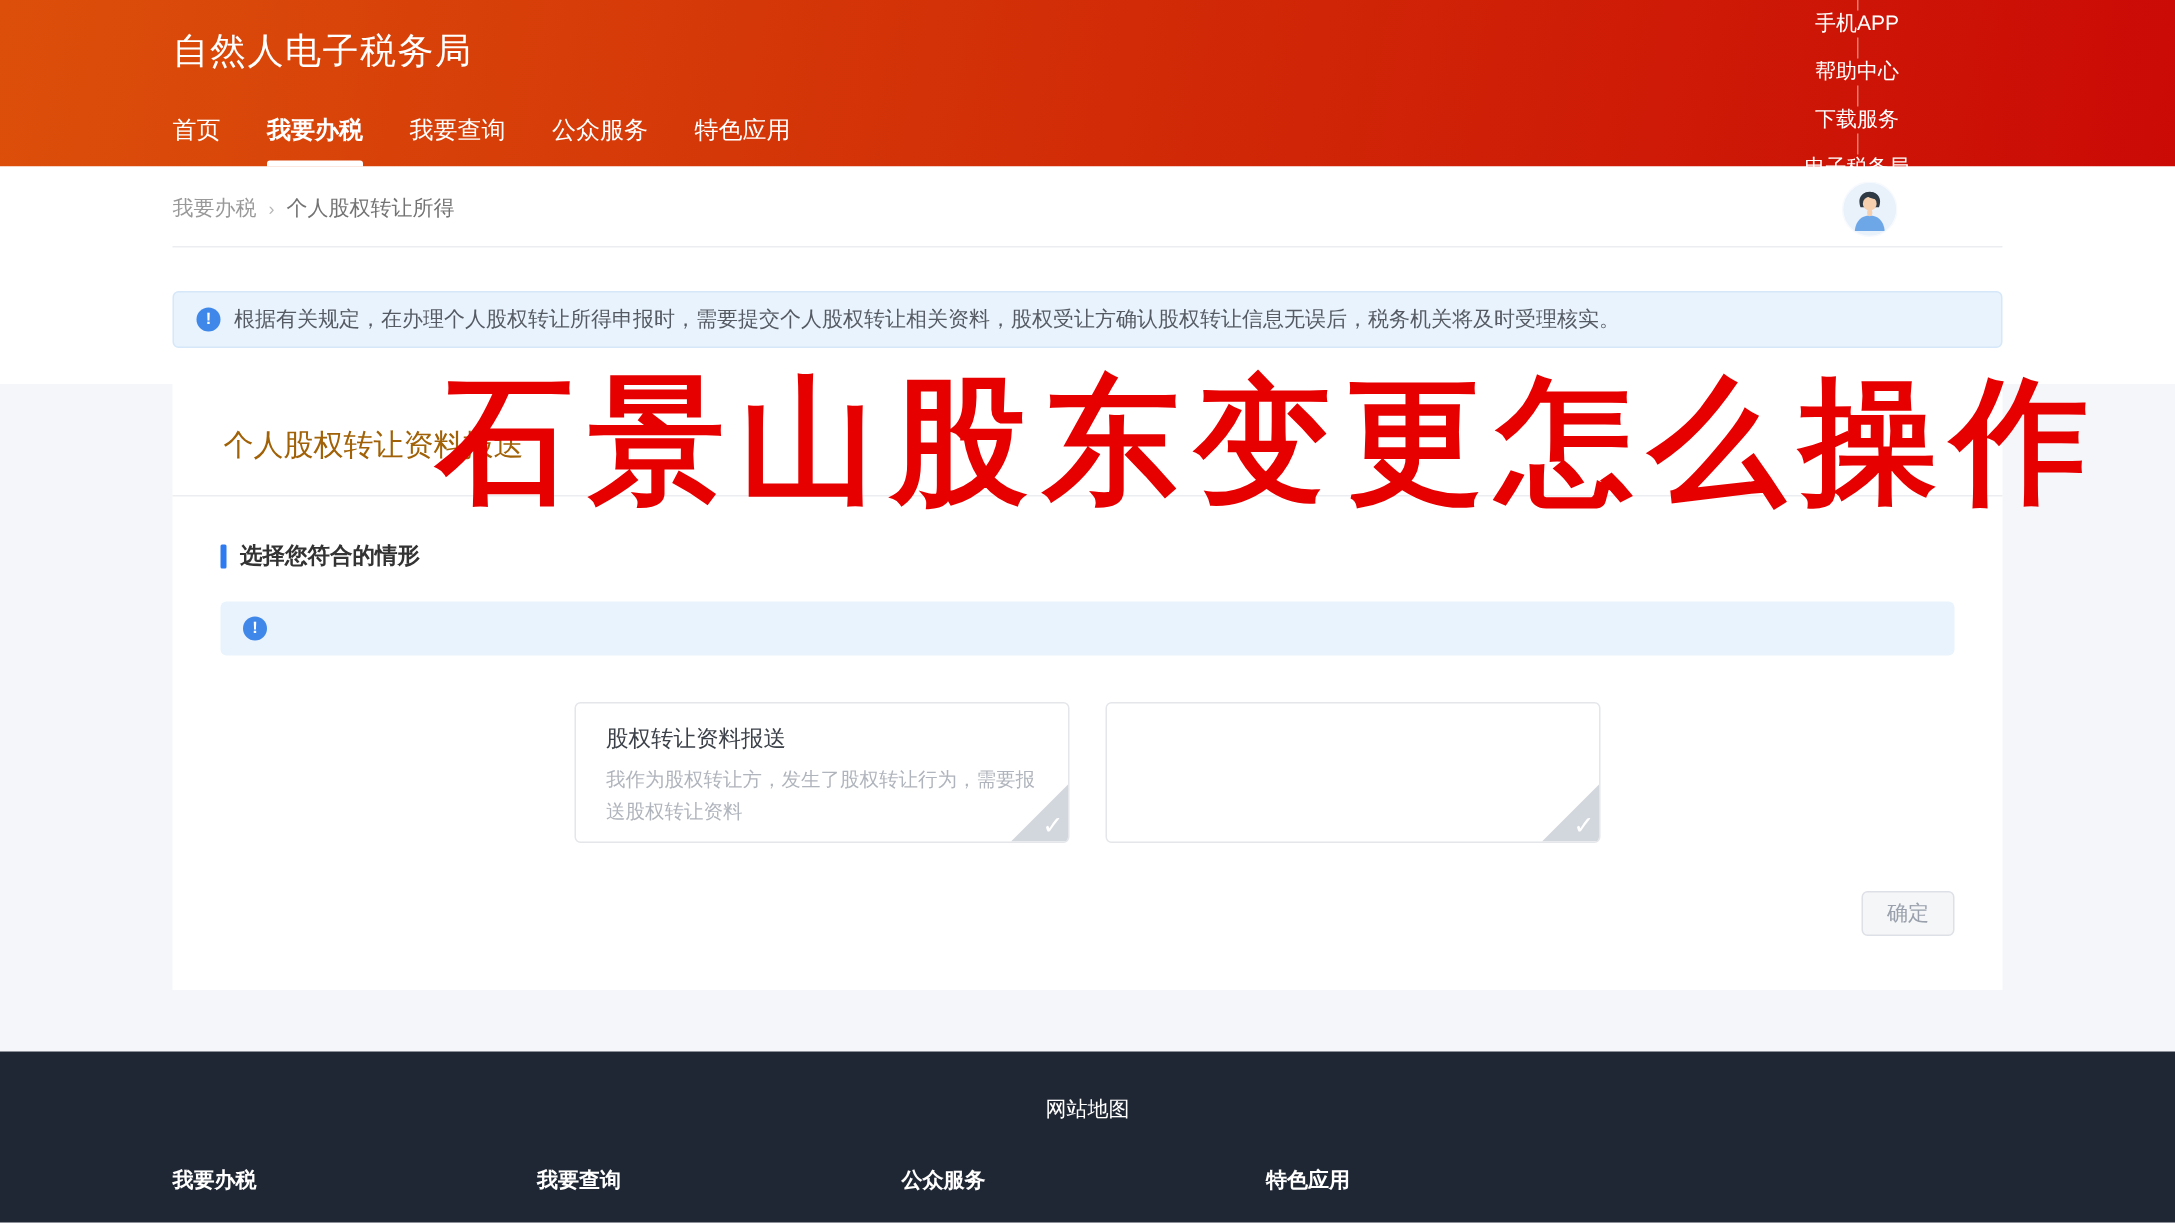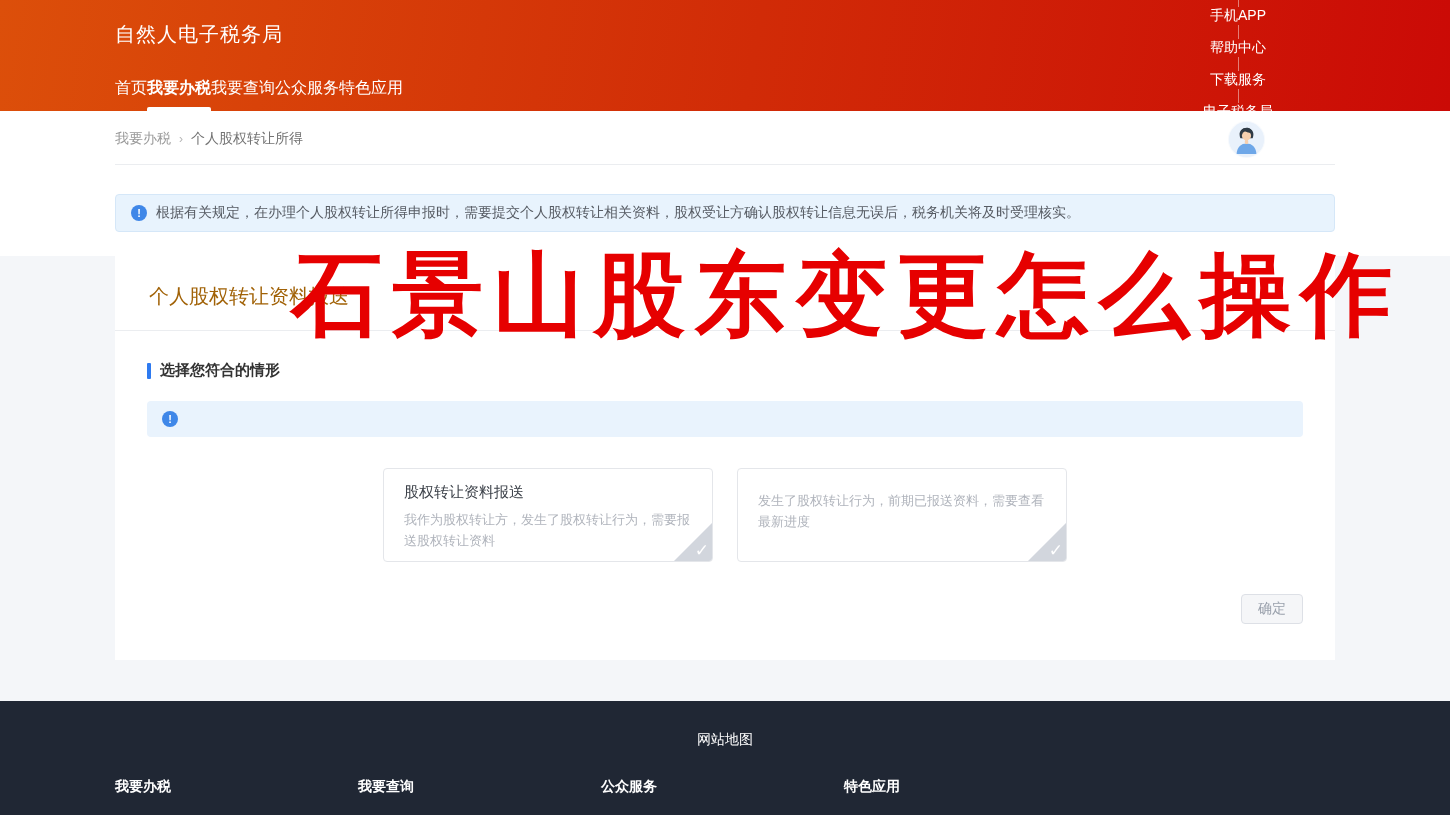--- a/index.html
+++ b/index.html
@@ -9,40 +9,40 @@
     background:#ffffff; position:relative; color:#333;
   }
   .container { width:1220px; margin:0 auto; position:relative; }
 
   
   .header {
     height:111px;
     background:linear-gradient(100deg,#dc4f0a 0%,#d12b07 52%,#cb0a06 100%);
   }
   .header-top { height:68px; display:flex; align-items:center; }
-  .brand { color:#fff; font-size:20px; letter-spacing:1px; font-weight:500; }
+  .brand { color:#fff; font-size:24px; letter-spacing:1px; font-weight:500; }
   .header-right { margin-left:auto; display:flex; align-items:center; color:#fff; font-size:14px;flex-direction:column; }
   .searchbox {
     width:172px; height:29px; background:rgba(255,255,255,0.22);
     border-radius:4px; display:flex; align-items:center; padding:0 10px; margin-right:22px;
   }
   .searchbox input {
     flex:1; background:transparent; border:none; outline:none; color:#fff; font-size:13px; min-width:0;
   }
   .hdr-link { color:#fff; cursor:pointer; white-space:nowrap; }
   .hdr-divider { width:1px; height:14px; background:rgba(255,255,255,0.45); margin:0 16px; }
   .bell-wrap { display:flex; align-items:center; margin-left:18px; }
   .avatar {
     width:37px; height:37px; border-radius:50%; overflow:hidden; background:#e9f1fb;
     margin-left:16px; flex:0 0 auto; border:1px solid rgba(255,255,255,0.6);
   }
 
   
   .nav { height:43px; }
-  .nav-row { display:flex; height:43px; align-items:center; }
+  .nav-row { display:flex; gap:31px; height:43px; align-items:center; }
   .nav-item { color:#fff; font-size:16px; position:relative; height:43px; line-height:40px; cursor:pointer; white-space:nowrap; }
   .nav-item.active { font-weight:bold; }
   .nav-item.active::after {
     content:""; position:absolute; left:0; right:0; bottom:0; height:4px; background:#fff; border-radius:2px 2px 0 0;
   }
 
   
   .white-band { background:#fff; padding-top:19px; }
   .breadcrumb { font-size:14px; display:flex; align-items:center; gap:8px; padding-bottom:16px; }
   .crumb-parent { color:#999; }
@@ -202,21 +202,20 @@
       <div class="options-row">
         <div class="option-card">
           <div class="option-title">股权转让资料报送</div>
           <div class="option-desc">我作为股权转让方，发生了股权转让行为，需要报送股权转让资料</div>
           <div class="corner-check">
             <div class="tri"></div>
             <div class="mark">✓</div>
           </div>
         </div>
         <div class="option-card">
-          <div class="option-desc">发生了股权转让行为，前期已报送资料，需要查看最新进度</div>
           <div class="corner-check">
             <div class="tri"></div>
             <div class="mark">✓</div>
           </div>
         </div>
       </div>
 
       <div class="confirm-row">
         <div class="confirm-btn">确定</div>
       </div>

